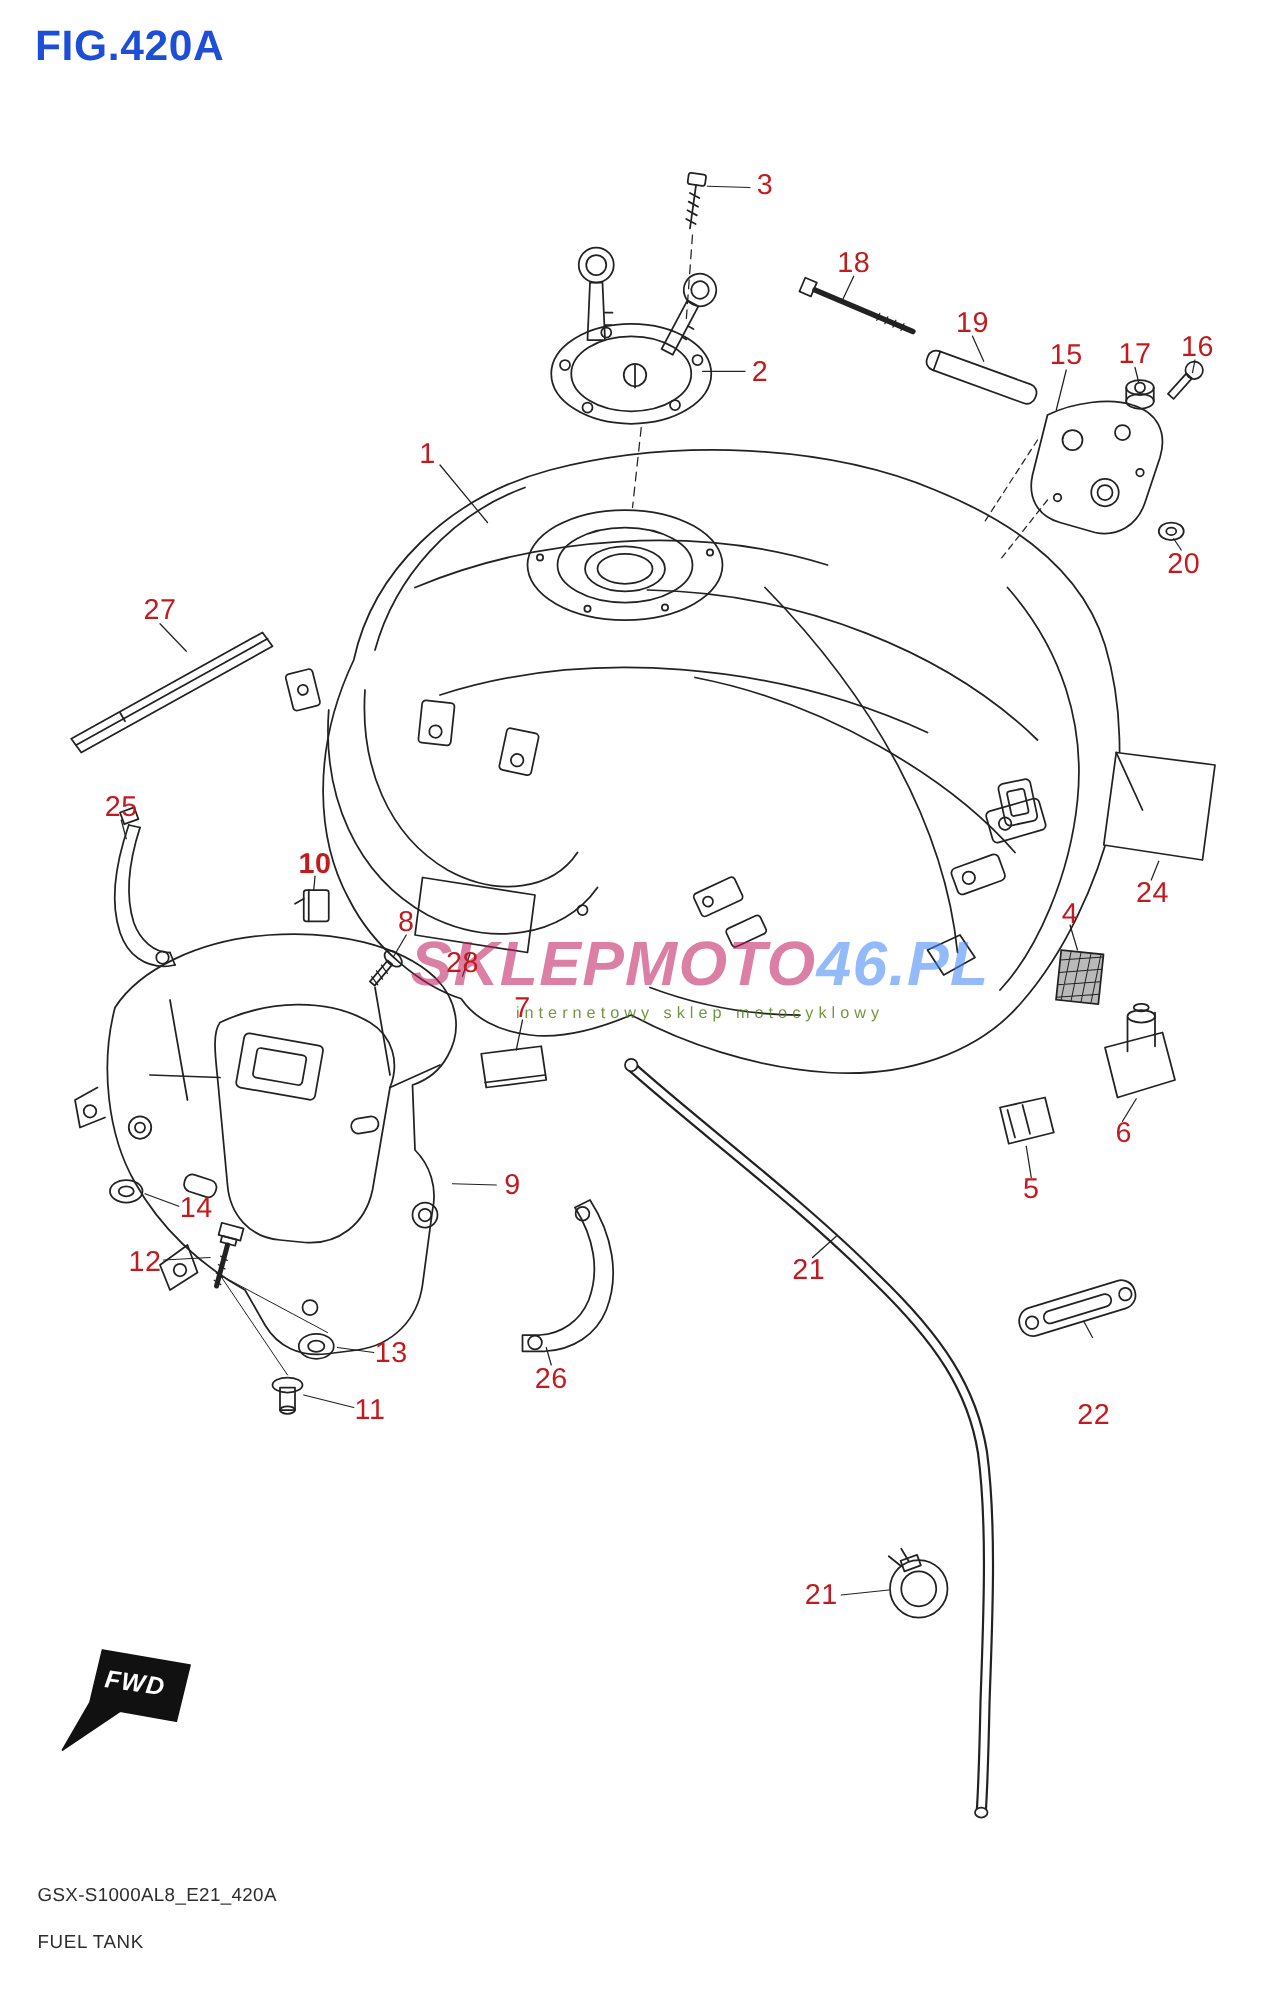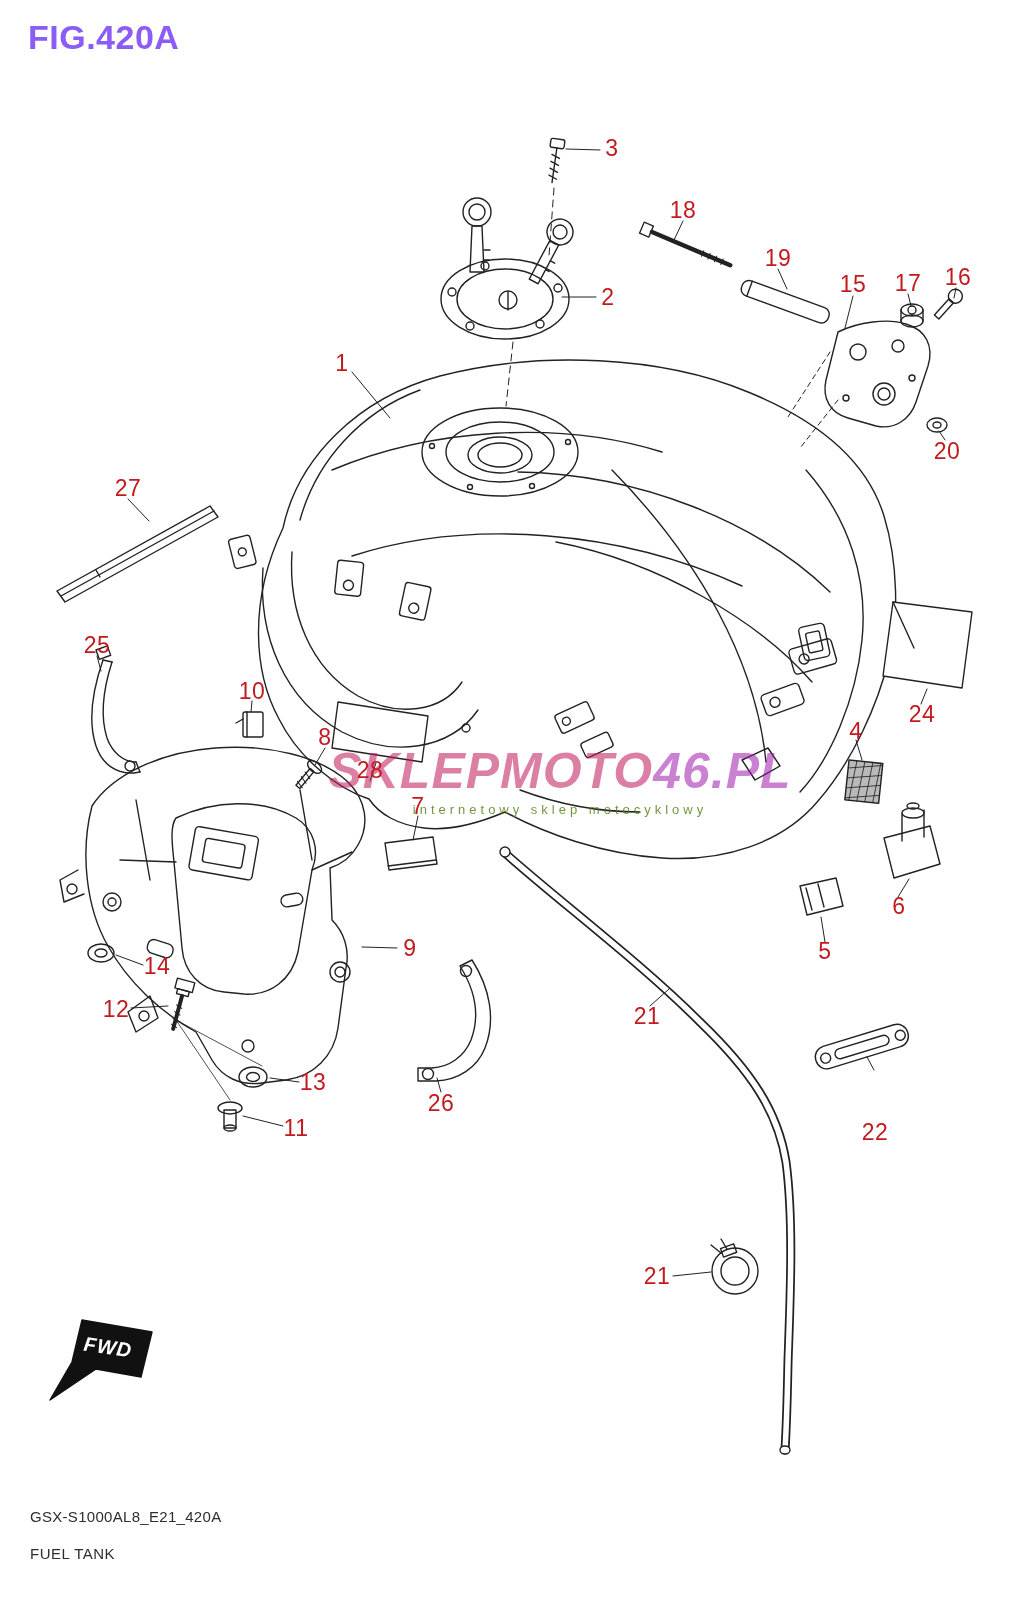--- a/index.html
+++ b/index.html
@@ -3,35 +3,35 @@
 <meta charset="utf-8">
 <style>
   html,body{margin:0;padding:0;background:#fff;}
   .stage{
     position:relative;width:1028px;height:1600px;background:#ffffff;
     font-family:"Liberation Sans",sans-serif;overflow:hidden;
   }
   .stage > svg{position:absolute;left:0;top:0;}
   .page-title{
     position:absolute;left:28px;top:18px;
-    font-size:34px;font-weight:800;color:#8b5cf6;letter-spacing:.5px;
+    font-size:34px;font-weight:800;color:#1d4ed8;letter-spacing:.5px;
   }
   .footer{position:absolute;left:30px;top:1508px;color:#2e2e2e;}
   .footer .code{font-size:15px;letter-spacing:.3px;}
   .footer .name{font-size:15px;margin-top:20px;letter-spacing:.5px;}
   .watermark{
     position:absolute;left:310px;top:742px;width:500px;text-align:center;
     pointer-events:none;user-select:none;
   }
   .watermark .wm-main{
     font-size:50px;font-weight:800;font-style:italic;letter-spacing:1px;
     opacity:.55;white-space:nowrap;
   }
   .wm-gray{color:#be185d;}
-  .wm-red{color:#a21caf;}
+  .wm-red{color:#3b82f6;}
   .watermark .wm-sub{
     margin-top:2px;font-size:13px;letter-spacing:4px;
     color:#4d7c0f;opacity:.8;white-space:nowrap;
   }
   #callout-layer{position:absolute;left:0;top:0;width:100%;height:100%;pointer-events:none;}
   .callout{
     position:absolute;transform:translate(-50%,-50%);
     font-size:23px;font-weight:400;letter-spacing:.5px;
   }
   .fwd-label{
@@ -320,21 +320,21 @@
   <div id="callout-layer" style="color: rgb(193, 27, 31);">
       <div class="callout" style="left: 342px; top: 363px;">1</div>
       <div class="callout" style="left: 608px; top: 297px;">2</div>
       <div class="callout" style="left: 612px; top: 148px;">3</div>
       <div class="callout" style="left: 856px; top: 731px;">4</div>
       <div class="callout" style="left: 825px; top: 951px;">5</div>
       <div class="callout" style="left: 899px; top: 906px;">6</div>
       <div class="callout" style="left: 418px; top: 806px;">7</div>
       <div class="callout" style="left: 325px; top: 737px;">8</div>
       <div class="callout" style="left: 410px; top: 948px;">9</div>
-      <div class="callout" style="left: 252px; top: 691px;">10</div>
+      <div class="callout" style="left: 252px; top: 691px; font-weight: bold;">10</div>
       <div class="callout" style="left: 296px; top: 1128px;">11</div>
       <div class="callout" style="left: 116px; top: 1009px;">12</div>
       <div class="callout" style="left: 313px; top: 1082px;">13</div>
       <div class="callout" style="left: 157px; top: 966px;">14</div>
       <div class="callout" style="left: 853px; top: 284px;">15</div>
       <div class="callout" style="left: 958px; top: 277px;">16</div>
       <div class="callout" style="left: 908px; top: 283px;">17</div>
       <div class="callout" style="left: 683px; top: 210px;">18</div>
       <div class="callout" style="left: 778px; top: 258px;">19</div>
       <div class="callout" style="left: 947px; top: 451px; text-align: right;">20</div>

